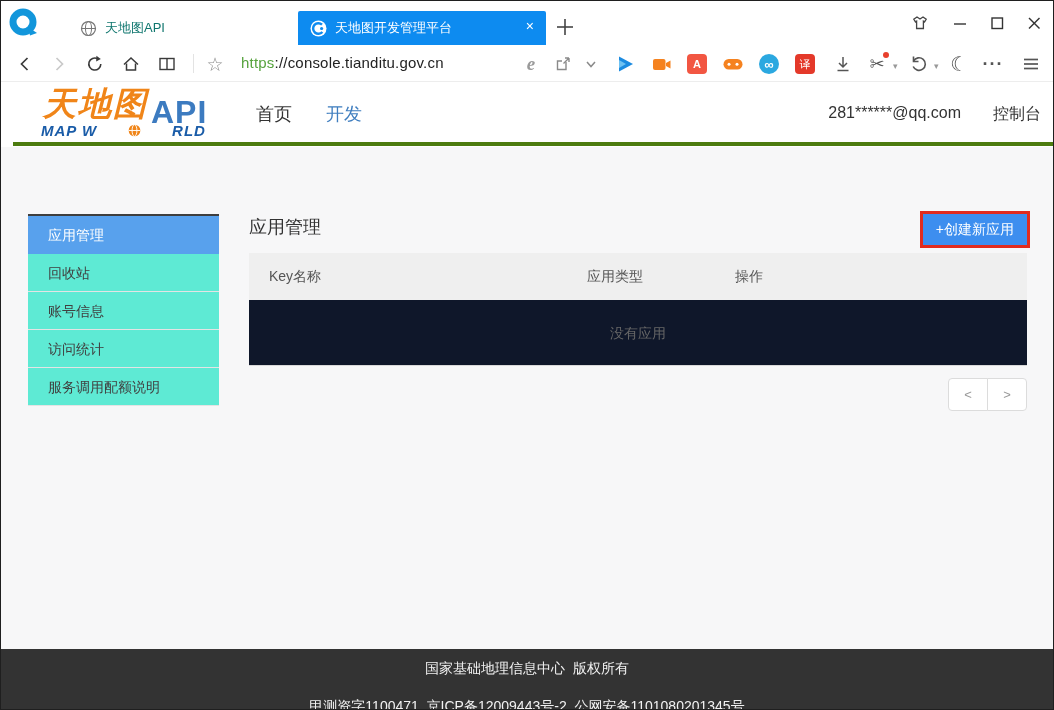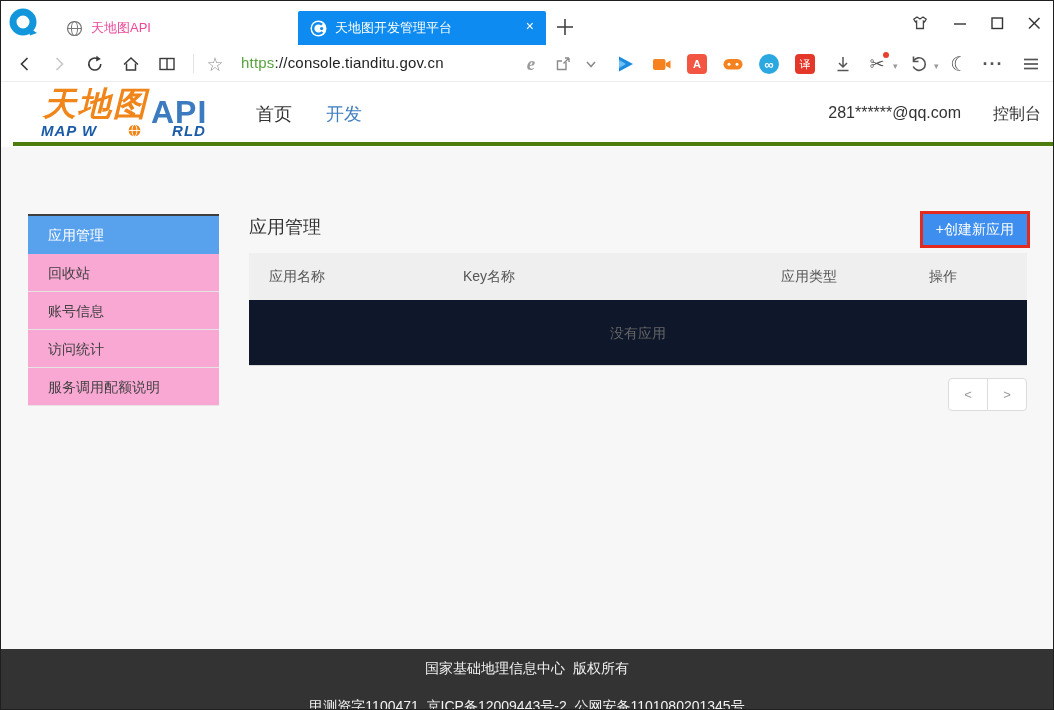--- a/index.html
+++ b/index.html
@@ -4,21 +4,21 @@
 <style>
   * { margin:0; padding:0; box-sizing:border-box; }
   body { background:#9a9a9a; font-family:"Liberation Sans","DejaVu Sans",sans-serif; }
   .screen { position:relative; width:1054px; height:710px; background:#ffffff;
             border:1px solid #1f1f1f; overflow:hidden; }
 
   
   .tabbar { position:absolute; left:0; top:0; width:100%; height:44px; background:#fff; }
   .qq-logo { position:absolute; left:8px; top:7px; width:30px; height:30px; }
   .tab { position:absolute; top:10px; height:34px; display:flex; align-items:center; font-size:13px; }
-  .tab-inactive { left:55px; width:235px; color:#ec4899; }
+  .tab-inactive { left:69px; width:235px; color:#0f766e; }
   .tab-inactive .glyph-ico { margin:0 8px 0 10px; }
   .tab-active { left:297px; width:248px; background:#0d8bf0; color:#fff; border-radius:2px 2px 0 0; }
   .tab-active .favicon { margin:0 8px 0 12px; }
   .tab-close { position:absolute; right:12px; top:7px; font-size:14px; color:#fff; cursor:default; }
   .newtab { position:absolute; left:552px; top:14px; width:24px; height:24px; }
   .winctl { position:absolute; top:10px; width:30px; height:24px; display:flex; align-items:center; justify-content:center; }
 
   
   .toolbar { position:absolute; left:0; top:44px; width:100%; height:37px; background:#fff;
              border-bottom:1px solid #ededed; }
@@ -41,21 +41,21 @@
              color:#1a5ca8; letter-spacing:1px; display:flex; align-items:center;gap:30px; }
   .logo-api { position:absolute; left:138px; top:12px; font-size:32px; font-weight:bold; color:#3c7bc0; letter-spacing:1px; }
   .nav-item { position:absolute; top:20px; font-size:18px; color:#333; cursor:default; }
   .nav-item.active { color:#3e7dbf; }
   .acct { position:absolute; top:22px; font-size:16px; color:#333; }
 
   
   .content { position:absolute; left:0; top:146px; width:100%; height:502px; background:#f7f7f8; }
   .sidebar { position:absolute; left:27px; top:67px; width:191px; border-top:2px solid #3e3e3e; }
   .side-item { height:38px; line-height:38px; padding-left:20px; font-size:14px; color:#404040;
-               background:#f9a8d4; border-bottom:1px solid #e4e4e4; cursor:default; }
+               background:#5eead4; border-bottom:1px solid #e4e4e4; cursor:default; }
   .side-item.active { background:#58a1ed; color:#fff; border-bottom:none; }
 
   .panel-title { position:absolute; left:248px; top:68px; font-size:18px; color:#333; }
   .create-wrap { position:absolute; right:23px; top:64px; border:3px solid #e22b1e; }
   .create-btn { display:block; height:31px; padding:0 13px; background:#3d8eef; color:#fff; border:none;
                 font-size:14px; font-family:inherit; cursor:pointer; }
 
   .table-head { position:absolute; left:248px; right:26px; top:106px; height:47px; background:#efefef;
                 display:flex; align-items:center; font-size:14px; color:#555; }
   .th { padding-left:20px; }
@@ -276,21 +276,20 @@
       <div class="side-item">服务调用配额说明</div>
     </div>
 
     <div class="panel-title">应用管理</div>
 
     <div class="create-wrap">
       <button class="create-btn">+创建新应用</button>
     </div>
 
     <div class="table-head">
-      <span class="th th1">应用名称</span>
       <span class="th th2">Key名称</span>
       <span class="th th3">应用类型</span>
       <span class="th th4">操作</span>
     </div>
 
     <div class="table-empty">没有应用</div>
 
     <div class="pagination">
       <button class="page-btn prev">&lt;</button>
       <button class="page-btn next">&gt;</button>

